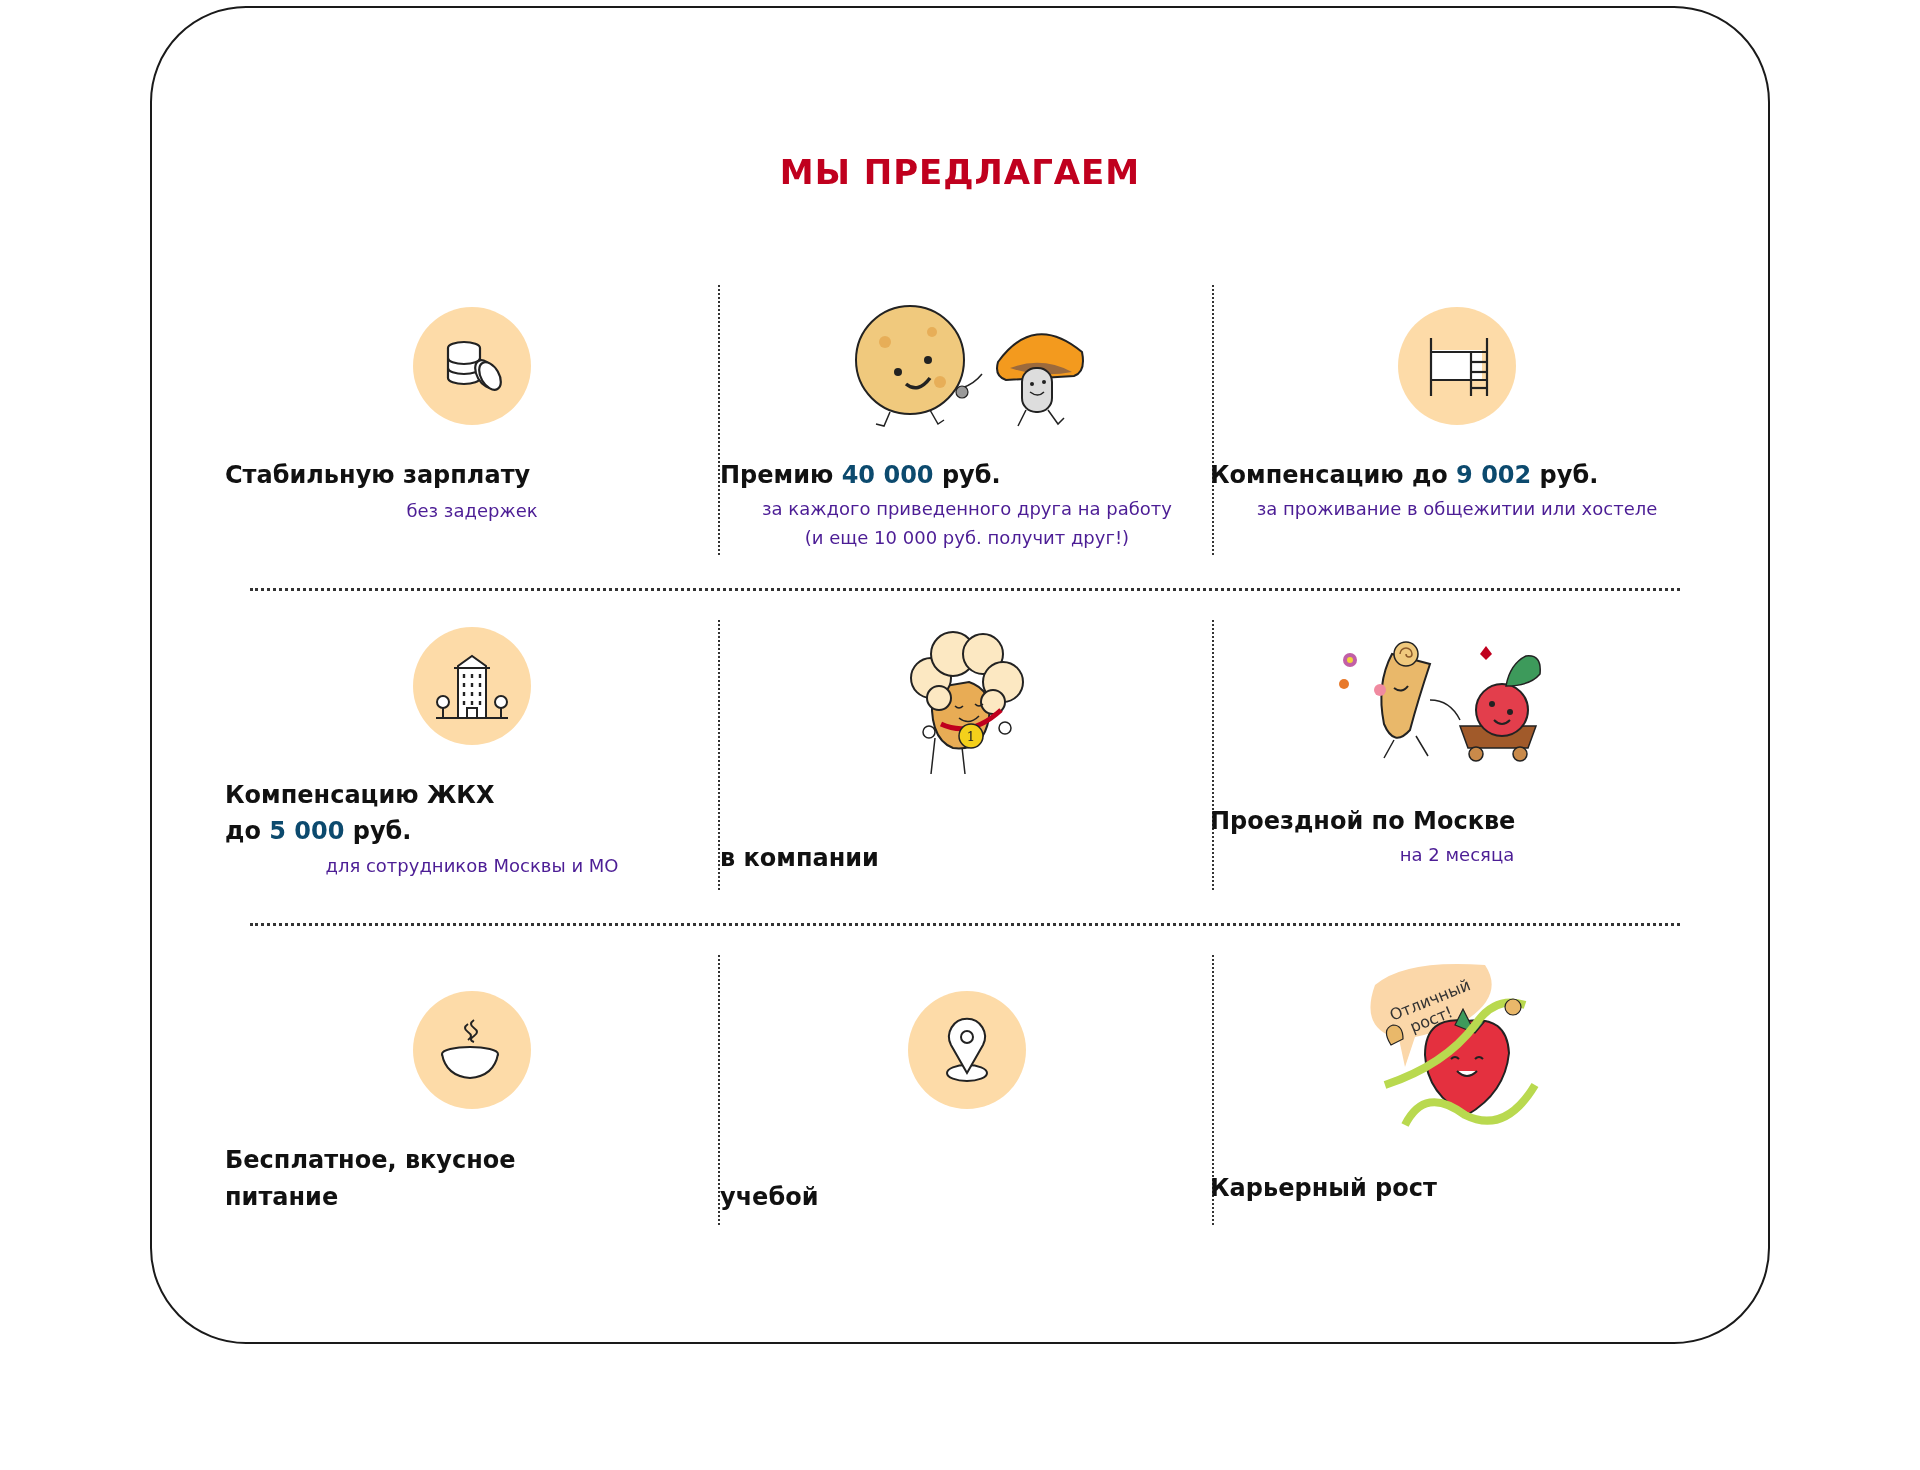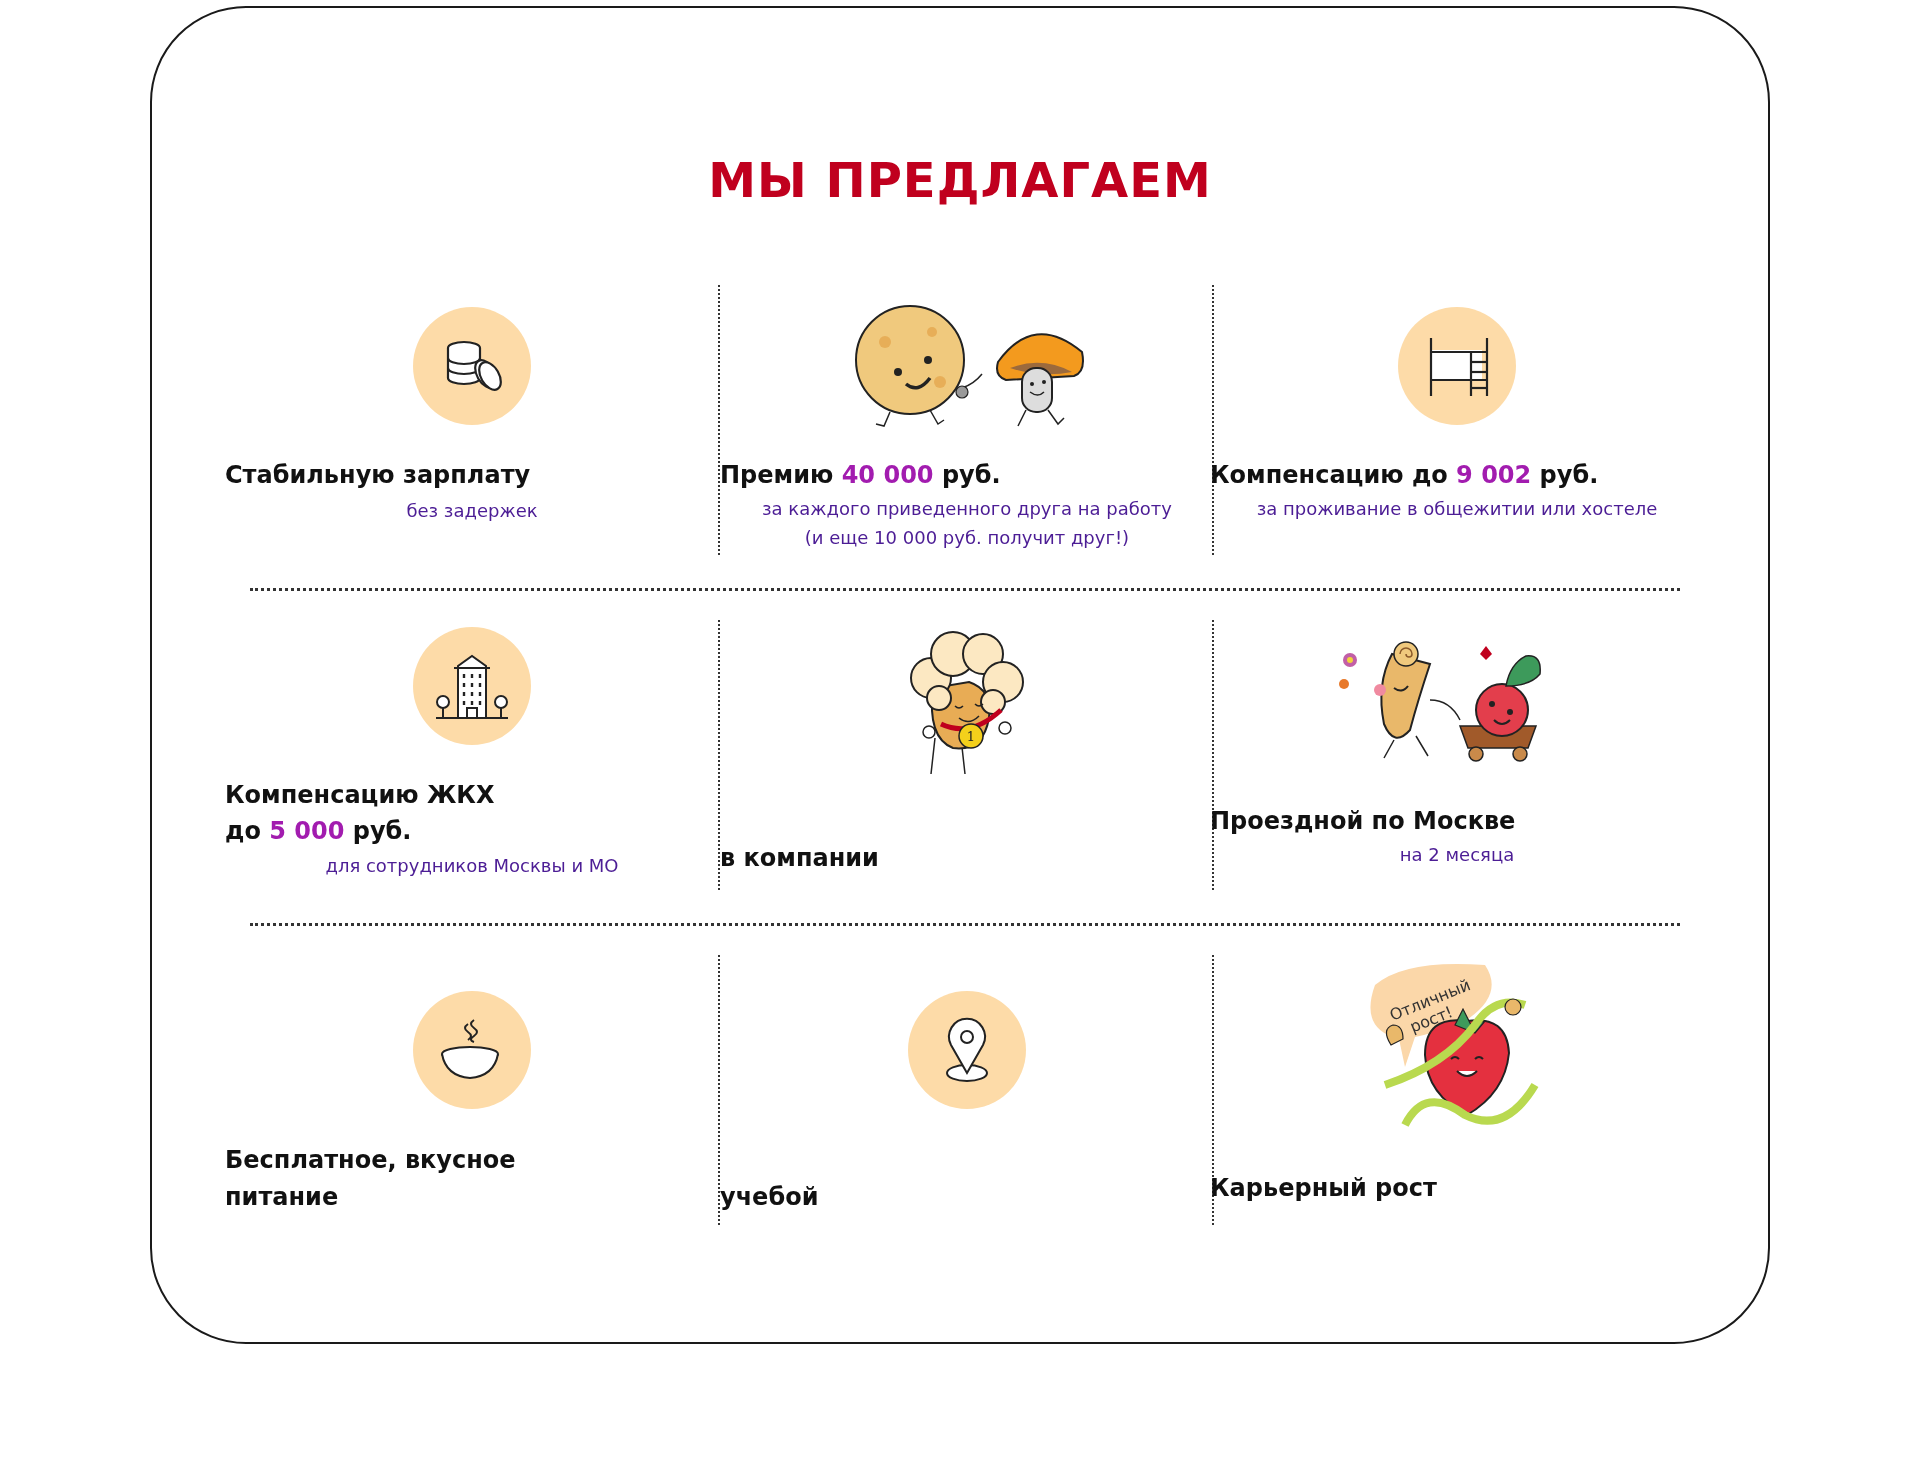--- a/index.html
+++ b/index.html
@@ -1,33 +1,33 @@
 <!DOCTYPE html>
 <html><head>
 <meta charset="utf-8">
 <style>
   html, body { margin:0; padding:0; background:#ffffff; }
   body { width:1920px; height:1470px; position:relative; overflow:hidden;
          font-family:"DejaVu Sans", sans-serif; color:#111; }
   .frame { position:absolute; left:150px; top:6px; width:1620px; height:1338px;
            border:2px solid #1a1a1a; border-radius:96px; box-sizing:border-box; background:#fff; }
   .title { position:absolute; left:0; width:1920px; top:152px; text-align:center;
-           font-family:"DejaVu Sans", sans-serif; font-weight:bold; font-size:48px;
+           font-family:"DejaVu Sans", sans-serif; font-weight:bold; font-size:34px;
            letter-spacing:1px; color:#C0001E; }
   .vdiv { position:absolute; width:0; border-left:2px dotted #333; }
   .hdiv { position:absolute; height:0; left:250px; width:1430px; border-top:3px dotted #333; }
   .cell { position:absolute; width:494px; text-align:center; }
   .icon-circle { position:absolute; width:118px; height:118px; border-radius:50%;
                  background:#FDDBA8; display:flex; align-items:center; justify-content:center; }
   .illus { position:absolute; display:flex; align-items:center; justify-content:center; }
   .t { position:absolute; left:0; width:100%; text-align:left; font-weight:bold;
        font-size:24px; color:#111; line-height:30px; }
   .s { position:absolute; left:0; width:100%; text-align:center; font-size:18px;
        color:#4c1d95; line-height:26px; }
-  .accent { color:#a21caf; }
+  .accent { color:#0c4a6e; }
 </style>
 </head>
 <body>
 
 <div class="frame"></div>
 
 <div class="title">МЫ ПРЕДЛАГАЕМ</div>
 
 <div class="vdiv" style="left:718px;top:285px;height:270px;"></div>
 <div class="vdiv" style="left:1212px;top:285px;height:270px;"></div>

